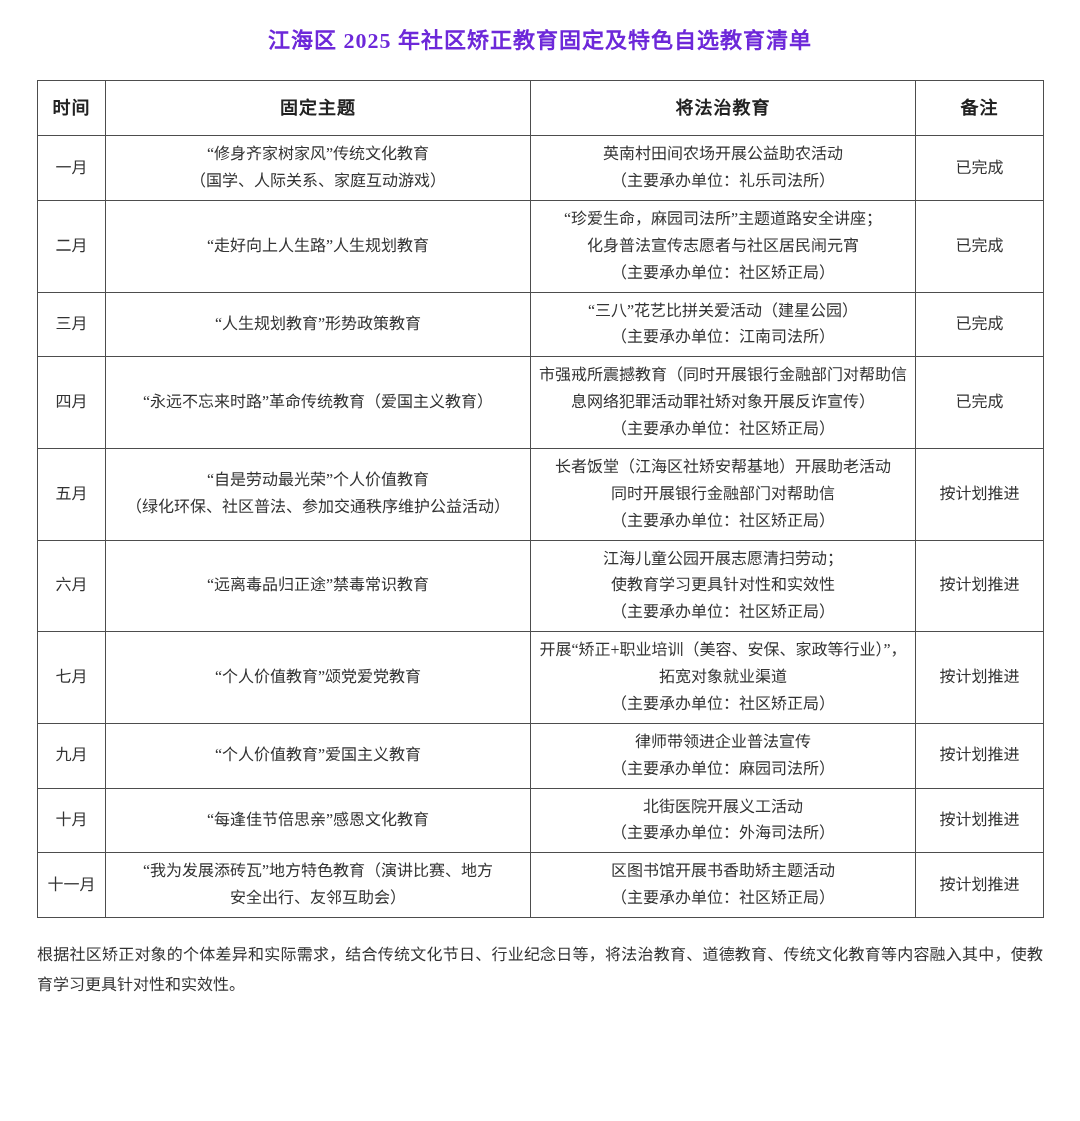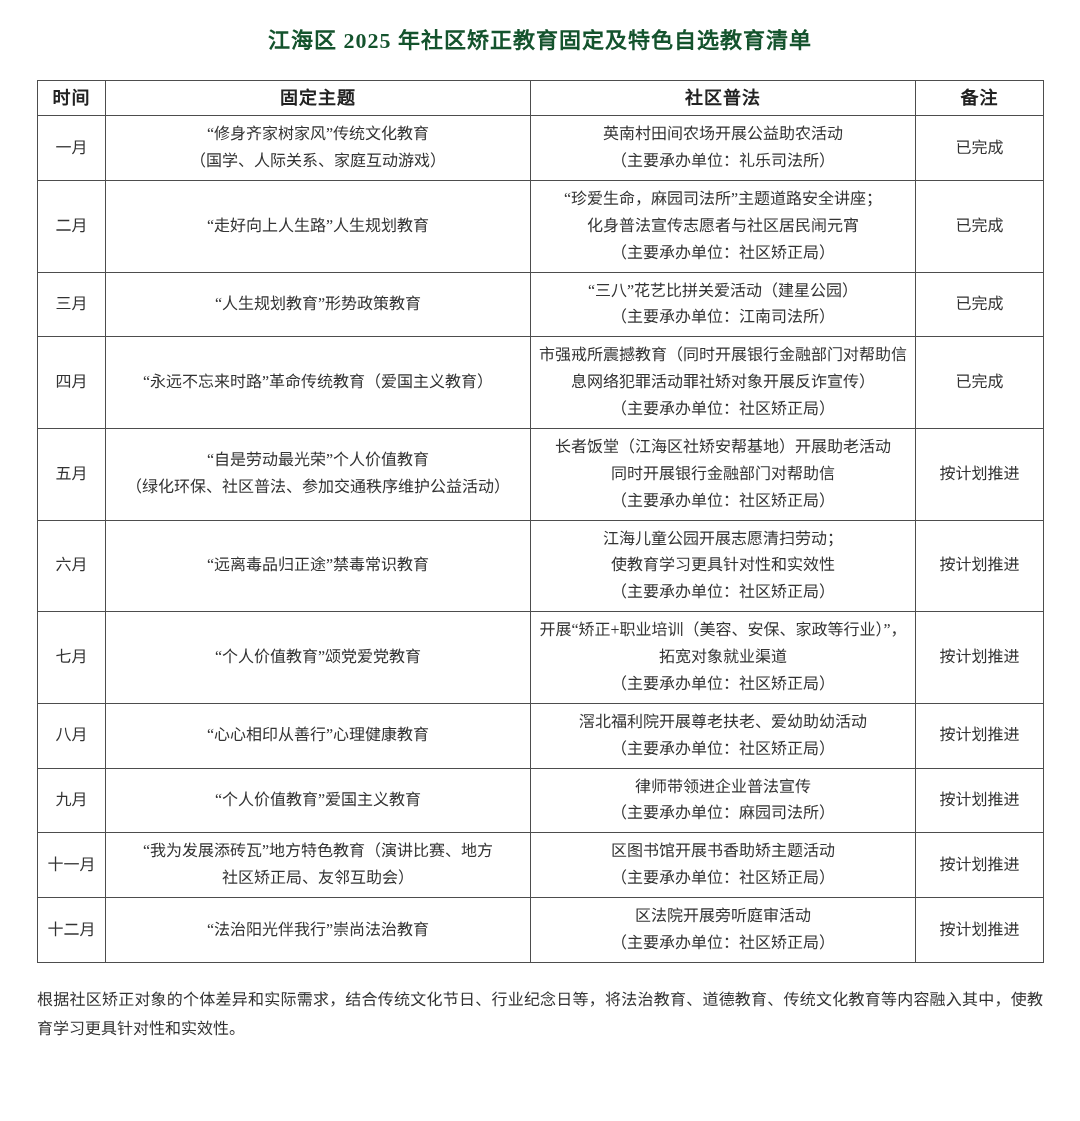--- a/index.html
+++ b/index.html
@@ -15,21 +15,21 @@
     box-sizing: border-box;
     padding: 22px 37px 0 37px;
     background: #ffffff;
     overflow: hidden;
   }
   .doc-title {
     margin: 0 0 26px 0;
     text-align: center;
     font-size: 22px;
     font-weight: bold;
-    color: #14532d;
+    color: #6d28d9;
     letter-spacing: 1px;
   }
   table.edu-table {
     border-collapse: collapse;
     width: 100%;
     table-layout: fixed;
   }
   table.edu-table col.c-time   { width: 68px; }
   table.edu-table col.c-fixed  { width: 425px; }
   table.edu-table col.c-ext    { width: 385px; }
@@ -42,21 +42,21 @@
     padding: 5px 6px;
     font-size: 16px;
     line-height: 1.68;
     color: #333333;
     word-break: break-all;
   }
   table.edu-table th {
     font-size: 18px;
     font-weight: bold;
     color: #222222;
-    padding: 2px 6px;
+    padding: 12px 6px;
     letter-spacing: 1px;
   }
   table.edu-table td .line {
     display: block;
   }
   .footer-note {
     margin: 22px 0 0 0;
     font-size: 16px;
     line-height: 1.85;
     text-align: justify;
@@ -73,21 +73,21 @@
     <colgroup>
       <col class="c-time">
       <col class="c-fixed">
       <col class="c-ext">
       <col class="c-remark">
     </colgroup>
     <thead>
       <tr id="header-row">
           <th>时间</th>
           <th>固定主题</th>
-          <th>社区普法</th>
+          <th>将法治教育</th>
           <th>备注</th>
         </tr>
     </thead>
     <tbody id="table-body">
         <tr>
           <td>一月</td>
           <td>
             <div class="line">“修身齐家树家风”传统文化教育</div>
             <div class="line">（国学、人际关系、家庭互动游戏）</div>
           </td>
@@ -163,60 +163,49 @@
             <div class="line">“个人价值教育”颂党爱党教育</div>
           </td>
           <td>
             <div class="line">开展“矫正+职业培训（美容、安保、家政等行业）”，</div>
             <div class="line">拓宽对象就业渠道</div>
             <div class="line">（主要承办单位：社区矫正局）</div>
           </td>
           <td>按计划推进</td>
         </tr>
         <tr>
-          <td>八月</td>
-          <td>
-            <div class="line">“心心相印从善行”心理健康教育</div>
-          </td>
-          <td>
-            <div class="line">滘北福利院开展尊老扶老、爱幼助幼活动</div>
-            <div class="line">（主要承办单位：社区矫正局）</div>
-          </td>
-          <td>按计划推进</td>
-        </tr>
-        <tr>
           <td>九月</td>
           <td>
             <div class="line">“个人价值教育”爱国主义教育</div>
           </td>
           <td>
             <div class="line">律师带领进企业普法宣传</div>
             <div class="line">（主要承办单位：麻园司法所）</div>
           </td>
           <td>按计划推进</td>
         </tr>
         <tr>
+          <td>十月</td>
+          <td>
+            <div class="line">“每逢佳节倍思亲”感恩文化教育</div>
+          </td>
+          <td>
+            <div class="line">北街医院开展义工活动</div>
+            <div class="line">（主要承办单位：外海司法所）</div>
+          </td>
+          <td>按计划推进</td>
+        </tr>
+        <tr>
           <td>十一月</td>
           <td>
             <div class="line">“我为发展添砖瓦”地方特色教育（演讲比赛、地方</div>
-            <div class="line">社区矫正局、友邻互助会）</div>
+            <div class="line">安全出行、友邻互助会）</div>
           </td>
           <td>
             <div class="line">区图书馆开展书香助矫主题活动</div>
-            <div class="line">（主要承办单位：社区矫正局）</div>
-          </td>
-          <td>按计划推进</td>
-        </tr>
-        <tr>
-          <td>十二月</td>
-          <td>
-            <div class="line">“法治阳光伴我行”崇尚法治教育</div>
-          </td>
-          <td>
-            <div class="line">区法院开展旁听庭审活动</div>
             <div class="line">（主要承办单位：社区矫正局）</div>
           </td>
           <td>按计划推进</td>
         </tr>
       </tbody>
   </table>
 
   <p class="footer-note">根据社区矫正对象的个体差异和实际需求，结合传统文化节日、行业纪念日等，将法治教育、道德教育、传统文化教育等内容融入其中，使教育学习更具针对性和实效性。</p>
 </div>
 

